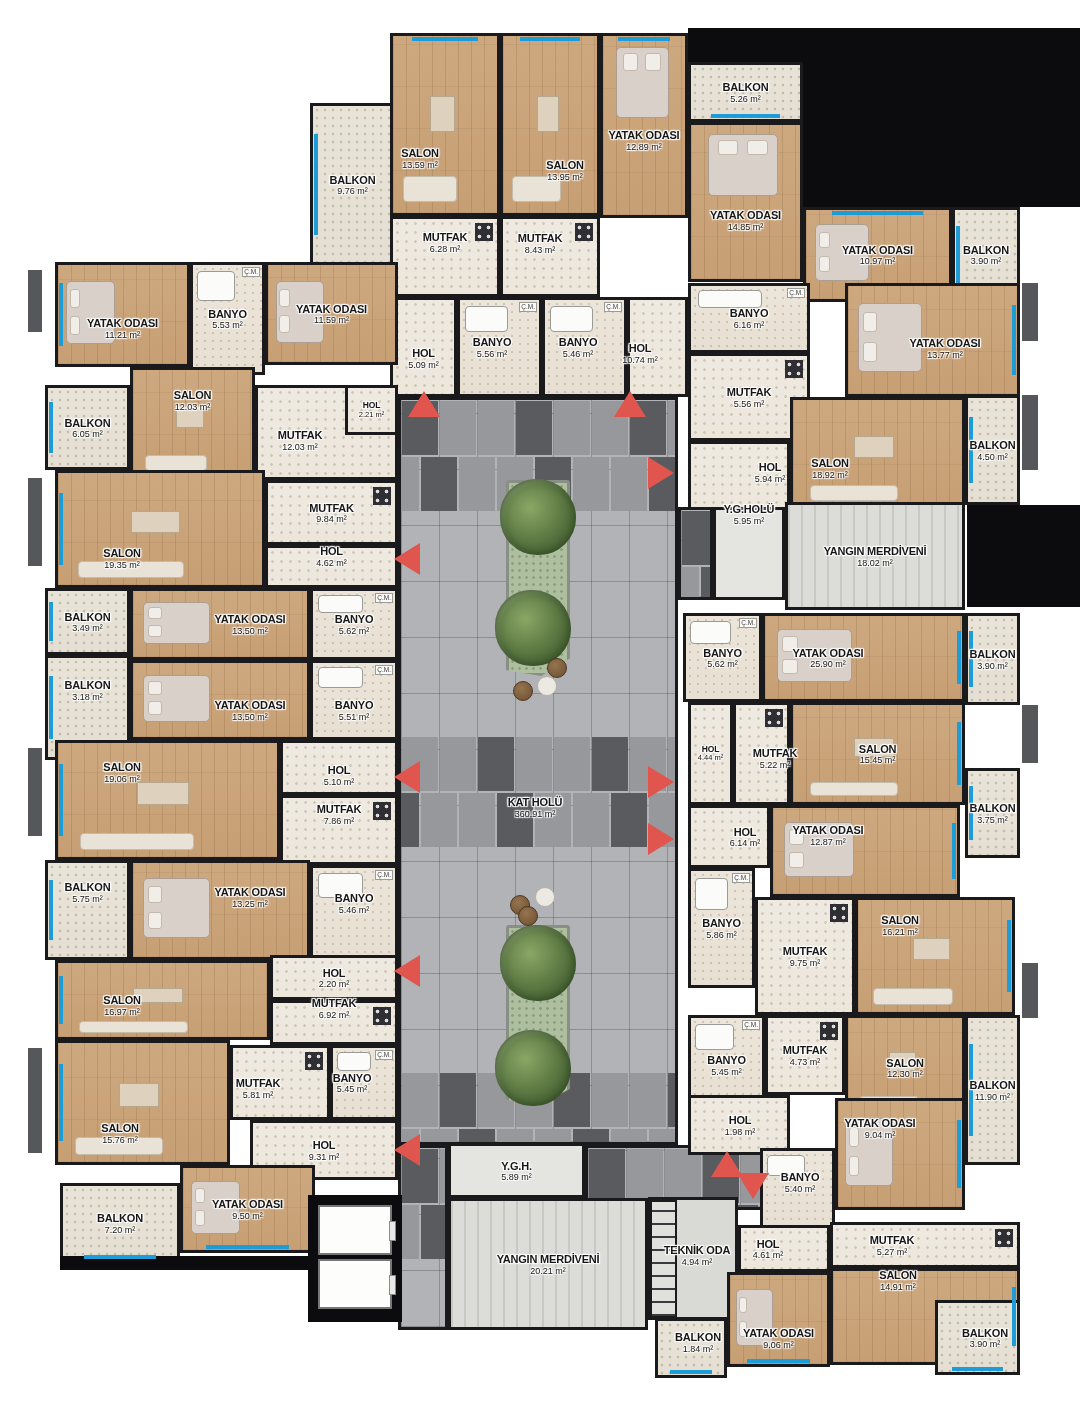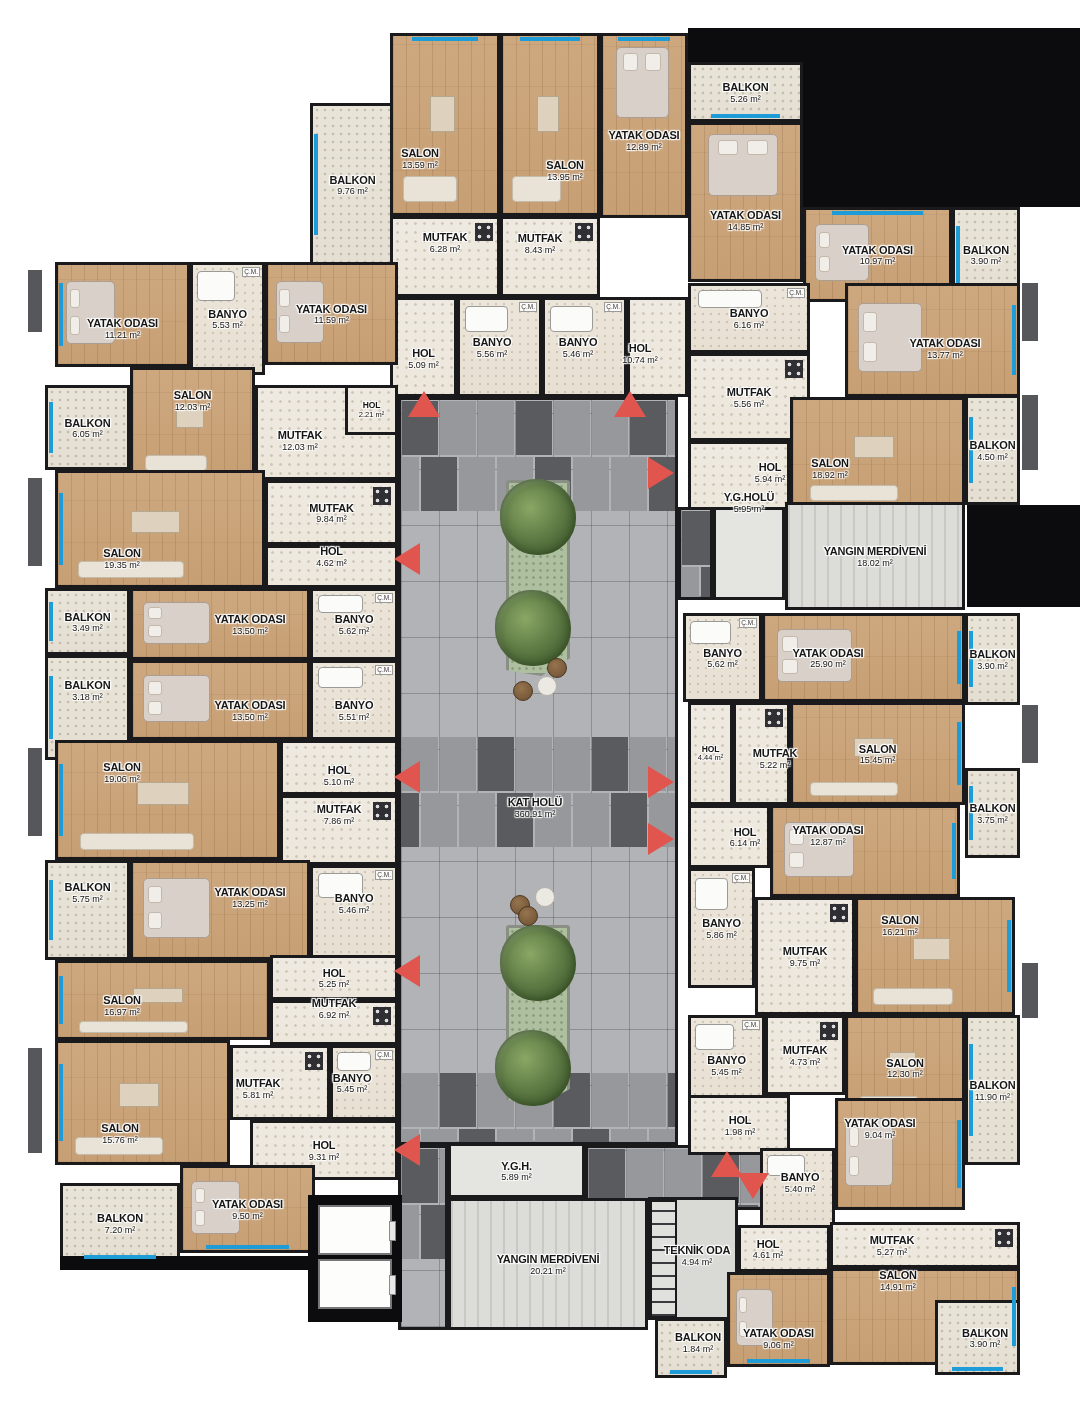--- a/index.html
+++ b/index.html
@@ -557,21 +557,21 @@
       <span class="ar">5.94 m²</span>
     </div>
     <div class="lbl" style="left: 830px; top: 468px;">
       <span class="nm">SALON</span>
       <span class="ar">18.92 m²</span>
     </div>
     <div class="lbl" style="left: 992.5px; top: 450px;">
       <span class="nm">BALKON</span>
       <span class="ar">4.50 m²</span>
     </div>
-    <div class="lbl" style="left: 749px; top: 502px;">
+    <div class="lbl" style="left: 749px; top: 514px;">
       <span class="nm">Y.G.HOLÜ</span>
       <span class="ar">5.95 m²</span>
     </div>
     <div class="lbl" style="left: 875px; top: 556px;">
       <span class="nm">YANGIN MERDİVENİ</span>
       <span class="ar">18.02 m²</span>
     </div>
     <div class="lbl" style="left: 722.5px; top: 657.5px;">
       <span class="nm">BANYO</span>
       <span class="ar">5.62 m²</span>
@@ -771,21 +771,21 @@
     <div class="lbl" style="left: 354px; top: 903px;">
       <span class="nm">BANYO</span>
       <span class="ar">5.46 m²</span>
     </div>
     <div class="lbl" style="left: 122px; top: 1005px;">
       <span class="nm">SALON</span>
       <span class="ar">16.97 m²</span>
     </div>
     <div class="lbl" style="left: 334px; top: 977.5px;">
       <span class="nm">HOL</span>
-      <span class="ar">5.25 m²</span>
+      <span class="ar">2.20 m²</span>
     </div>
     <div class="lbl" style="left: 334px; top: 1008px;">
       <span class="nm">MUTFAK</span>
       <span class="ar">6.92 m²</span>
     </div>
     <div class="lbl" style="left: 120px; top: 1133px;">
       <span class="nm">SALON</span>
       <span class="ar">15.76 m²</span>
     </div>
     <div class="lbl" style="left: 258px; top: 1088px;">

